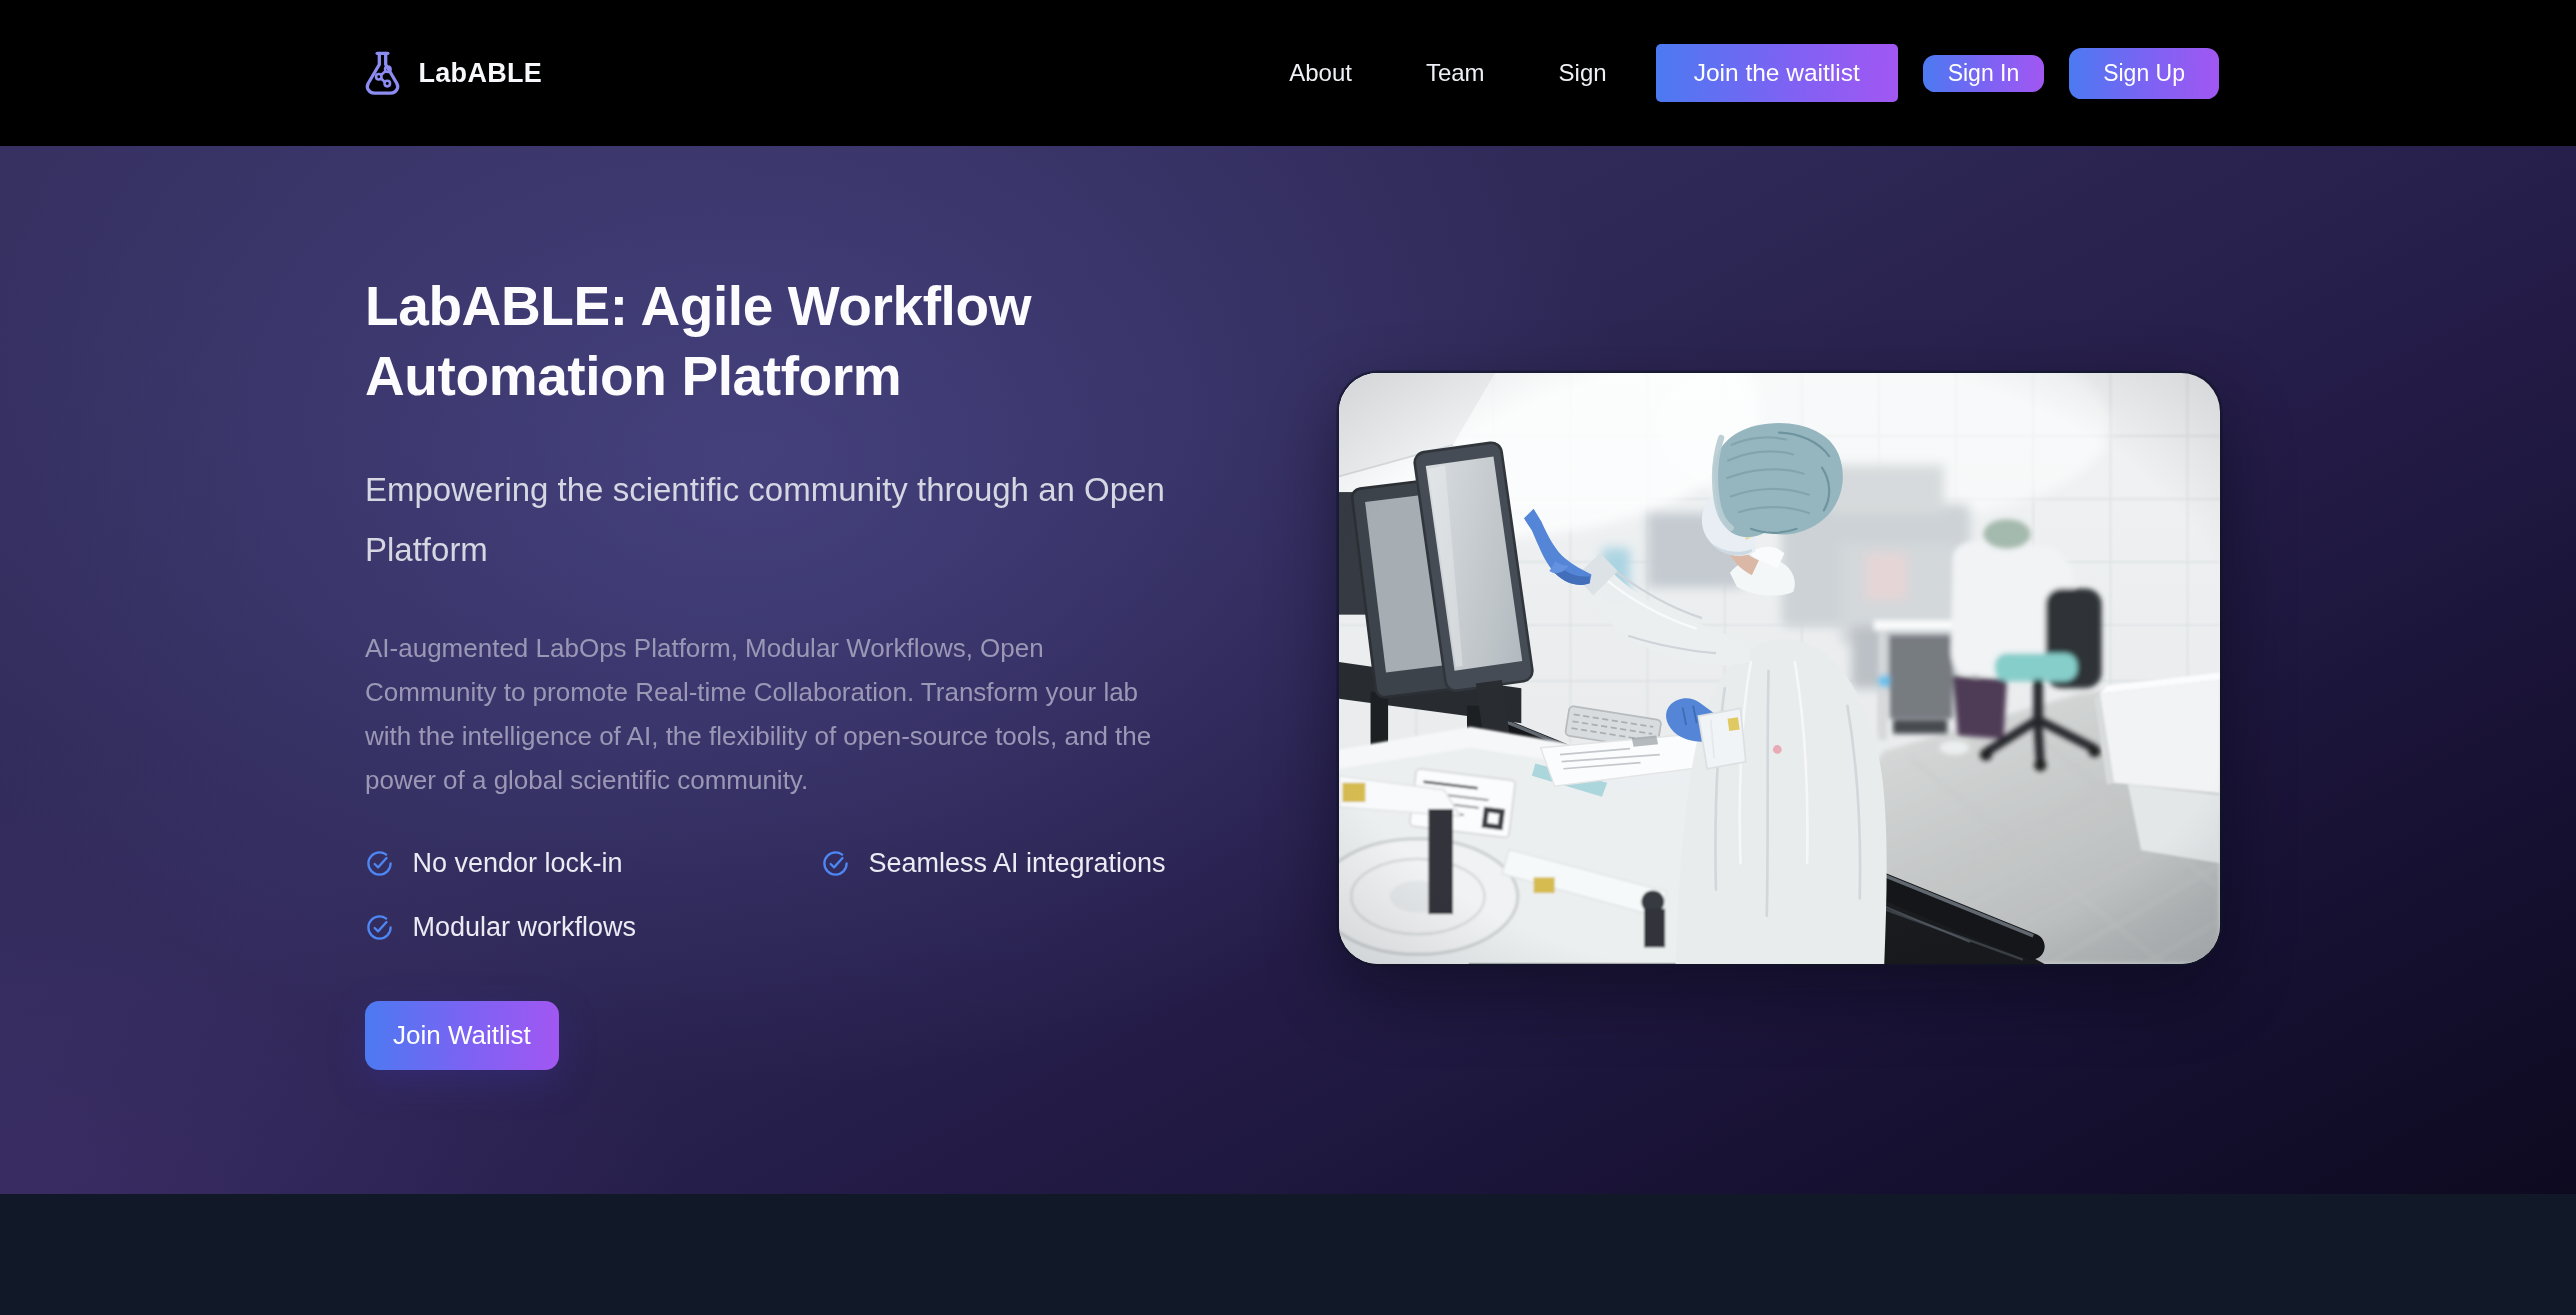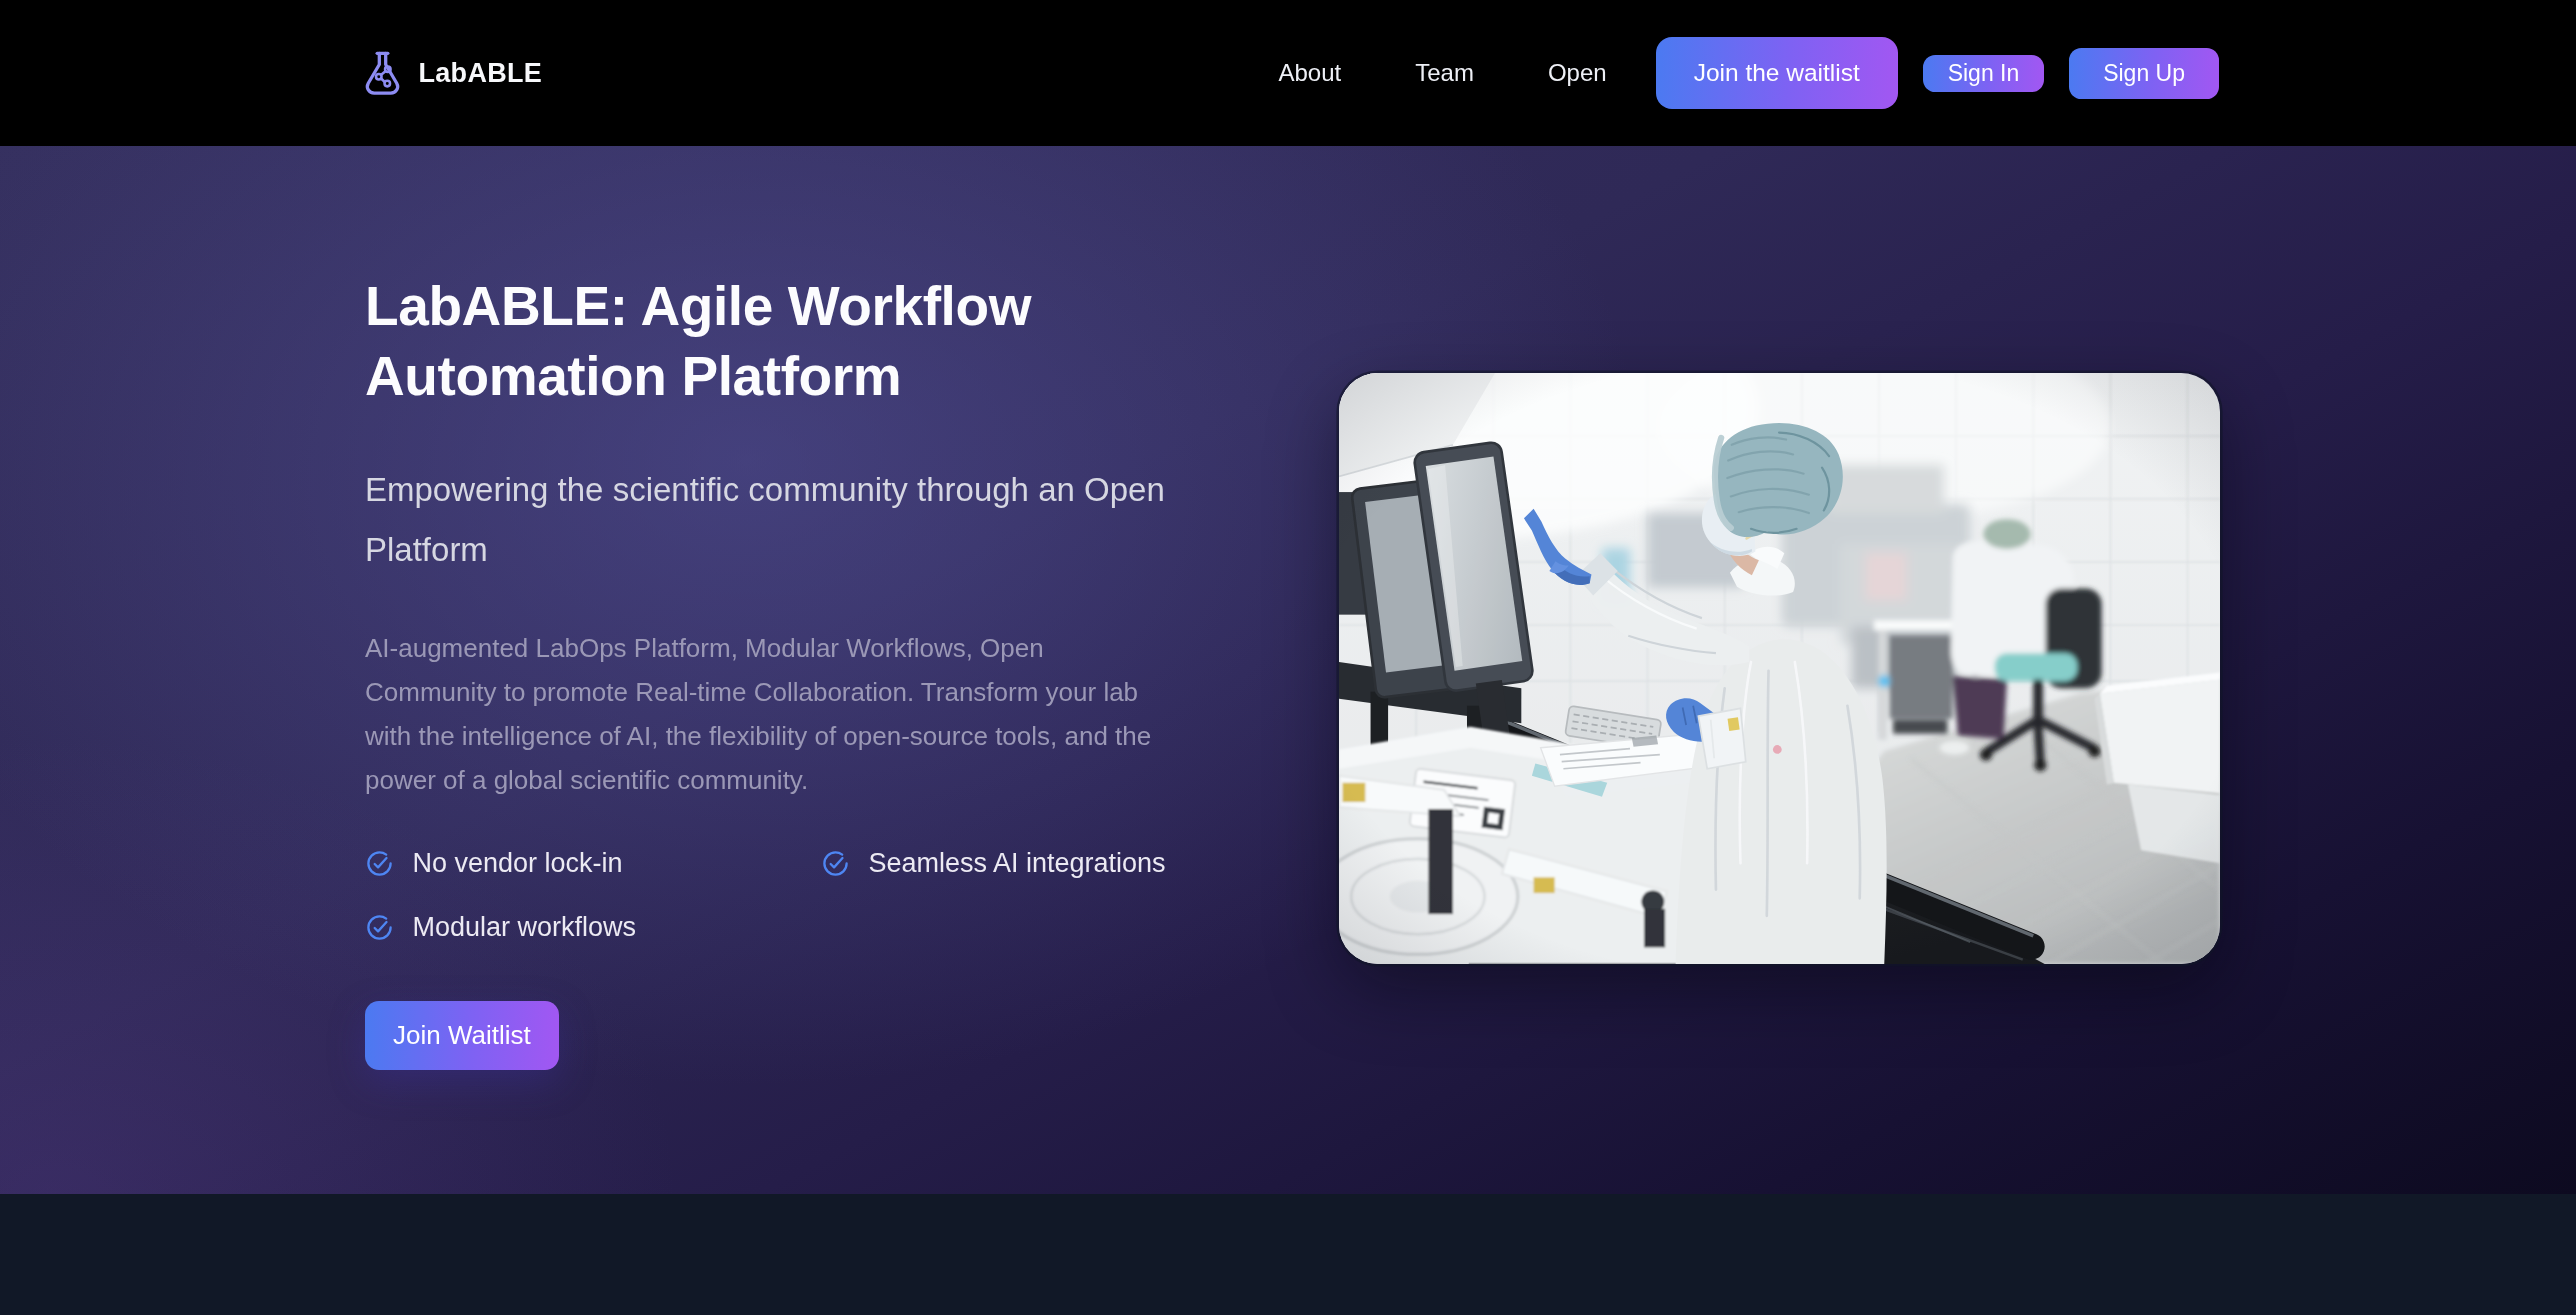--- a/index.html
+++ b/index.html
@@ -12,21 +12,21 @@
   .logo { display:flex; align-items:center; gap:10.5px; }
   .logo svg { display:block; }
   .logo-text { color:#f7f8fb; font-size:27px; font-weight:700; letter-spacing:0.3px; }
   .nav-spacer { flex:1; }
   .nav-links { display:flex; align-items:center; gap:74px; margin-right:49px; }
   .nav-link { color:#eef0f6; font-size:24px; font-weight:400; cursor:pointer; }
   .nav-buttons { display:flex; align-items:center; gap:25.4px; }
   .grad-btn { border:none; cursor:pointer; color:#ffffff;
     background:linear-gradient(92deg,#4b7af1 0%, #7e62f3 55%, #a257f2 100%);
     display:inline-flex; align-items:center; justify-content:center; }
-  .btn-waitlist-nav { height:72px; padding:0 38px; border-radius:16px; font-size:24.5px; font-weight:500; }
+  .btn-waitlist-nav { height:58px; padding:0 38px; border-radius:5px; font-size:24.5px; font-weight:500; }
   .btn-signin { height:37px; padding:0 24.5px; border-radius:12.3px; font-size:23px; font-weight:500; }
   .btn-signup { height:51px; padding:0 34px; border-radius:12.3px; font-size:23px; font-weight:500; }
 
   
   .hero { position:relative; height:1048px;
     background:
       radial-gradient(1314px 920px at 29% 30%, rgba(88,86,160,.50), rgba(88,86,160,0) 68%),
       radial-gradient(964px 701px at 2% 100%, rgba(90,60,140,.28), rgba(90,60,140,0) 65%),
       linear-gradient(152deg, #35305f 0%, #2f2957 38%, #251d49 60%, #171133 82%, #0d0a20 100%); }
   .hero-content { position:absolute; left:365px; top:125px; width:929px; }
@@ -66,21 +66,21 @@
         <circle cx="28.5" cy="33.5" r="2.6" stroke-width="2.4"></circle>
         <path d="M26.7 21.9l-3.9 3.3M22.9 28.9l3.3 3.1" stroke-width="2.4"></path>
       </svg>
     </span>
     <span class="logo-text">LabABLE</span>
   </div>
   <div class="nav-spacer"></div>
   <nav class="nav-links">
     <span class="nav-link">About</span>
     <span class="nav-link">Team</span>
-    <span class="nav-link">Open</span>
+    <span class="nav-link">Sign</span>
   </nav>
   <div class="nav-buttons">
     <button class="grad-btn btn-waitlist-nav">Join the waitlist</button>
     <button class="grad-btn btn-signin">Sign In</button>
     <button class="grad-btn btn-signup">Sign Up</button>
   </div>
 </header>
 
 <section class="hero">
   <div class="hero-content">

